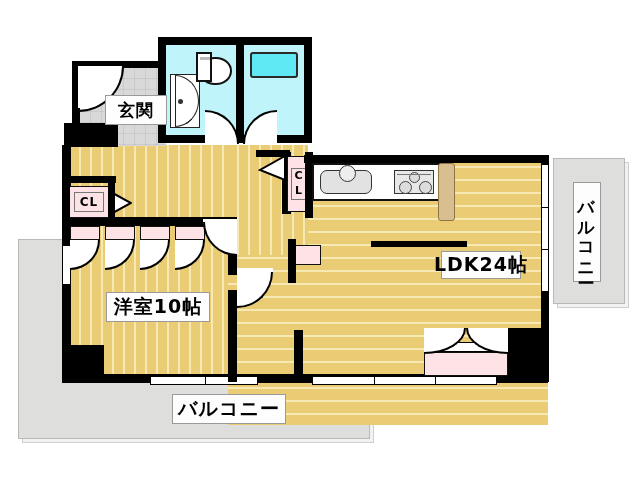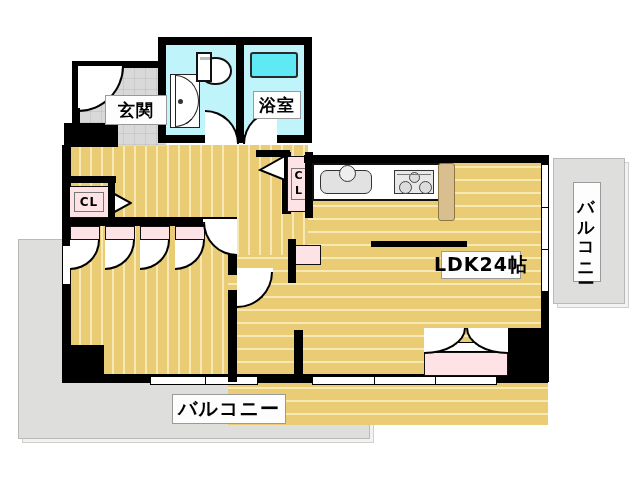--- a/index.html
+++ b/index.html
@@ -219,22 +219,22 @@
   </div>
 
   <div class="abs toilet-seat" style="left:200px;top:57px;width:32px;height:28px;"></div>
   <div class="abs toilet-tank" style="left:196px;top:52px;width:16px;height:30px;">
      <div style="position:absolute;left:2px;top:3px;width:10px;height:3px;background:#bbb;"></div>
   </div>
 
   <div class="abs lbl lbl-mid" style="left:105px;top:95px;width:62px;height:30px;">玄関</div>
 
 
-  <div class="abs lbl lbl-mid" style="left:253px;top:91px;width:48px;height:28px;">浴室</div>
-
+
+  <div class="abs lbl lbl-big" style="left:106px;top:292px;width:104px;height:30px;">洋室10帖</div>
 
   <div class="abs lbl lbl-big" style="left:441px;top:251px;width:80px;height:28px;">LDK24帖</div>
 
   <div class="abs lbl lbl-big" style="left:172px;top:394px;width:114px;height:30px;">バルコニー</div>
 
   <div class="abs lbl lbl-mid lbl-vert" style="left:573px;top:182px;width:28px;height:100px;">バルコニー</div>
 
 </div>
 
 </body></html>

